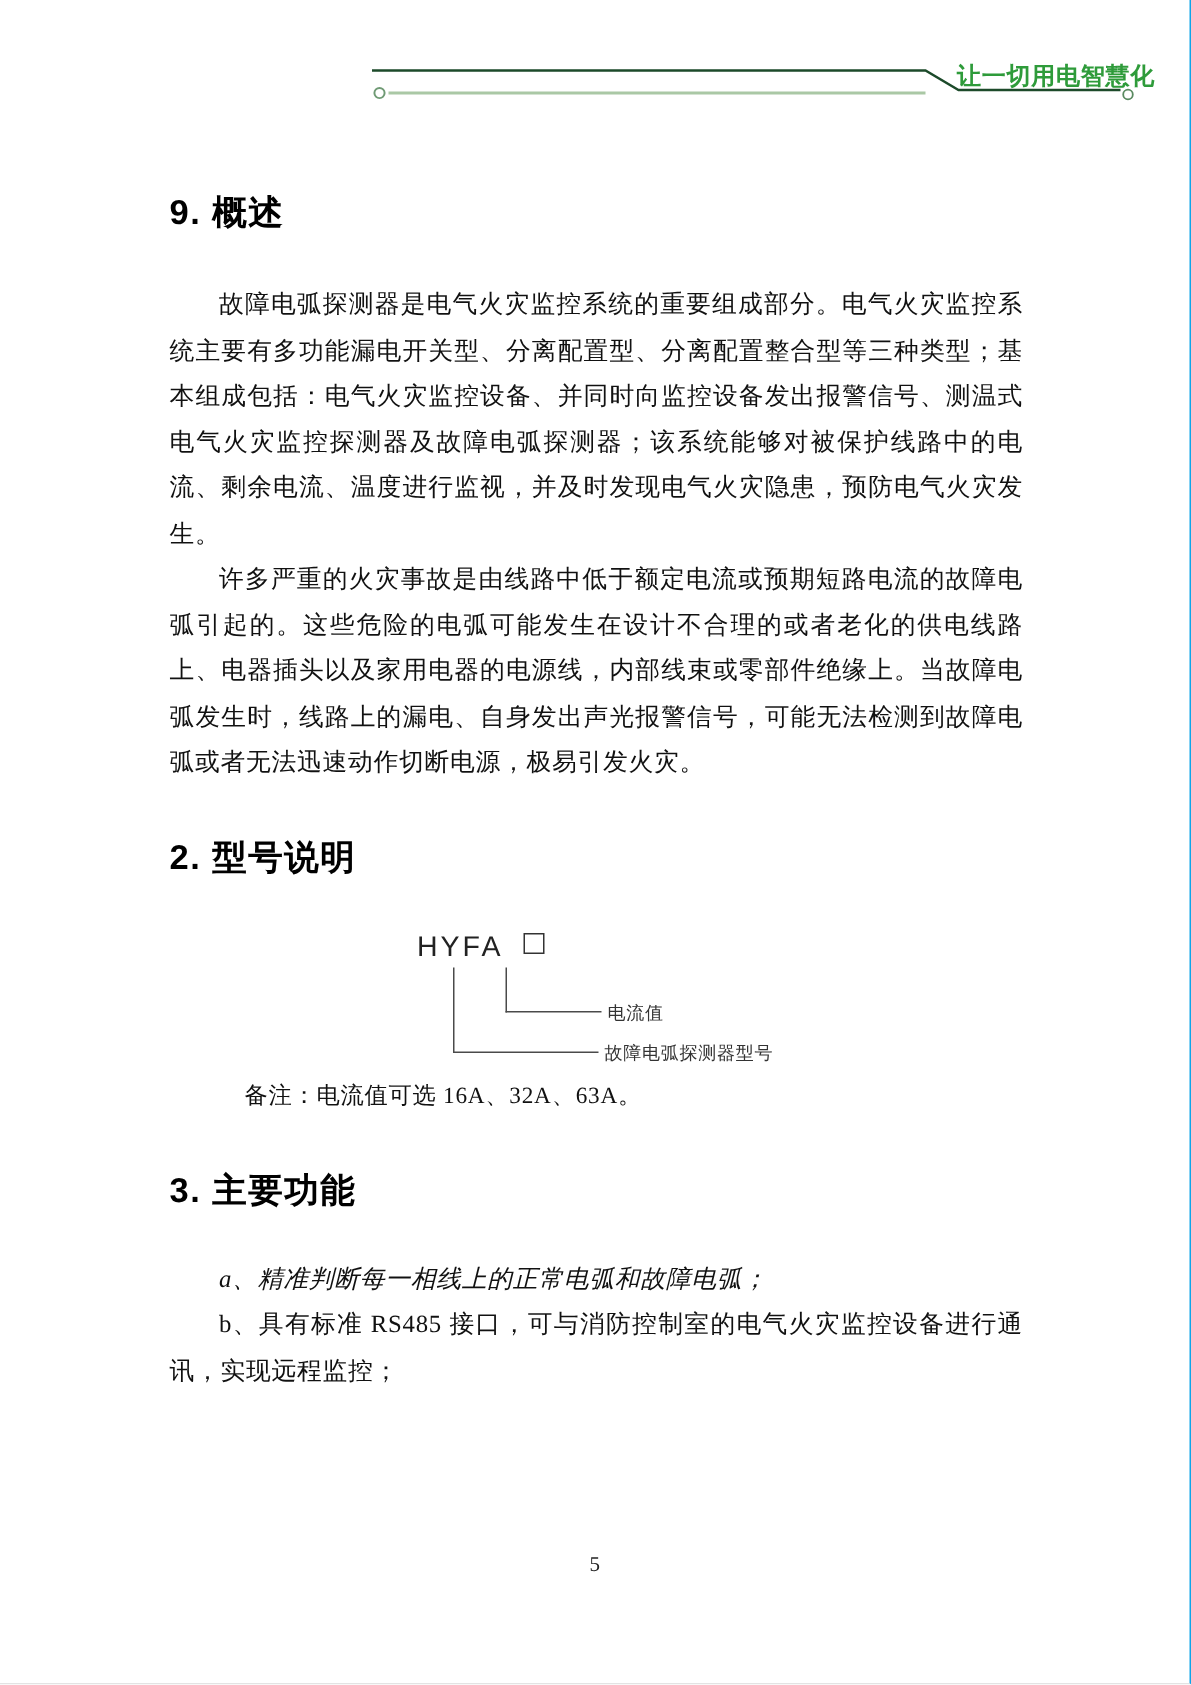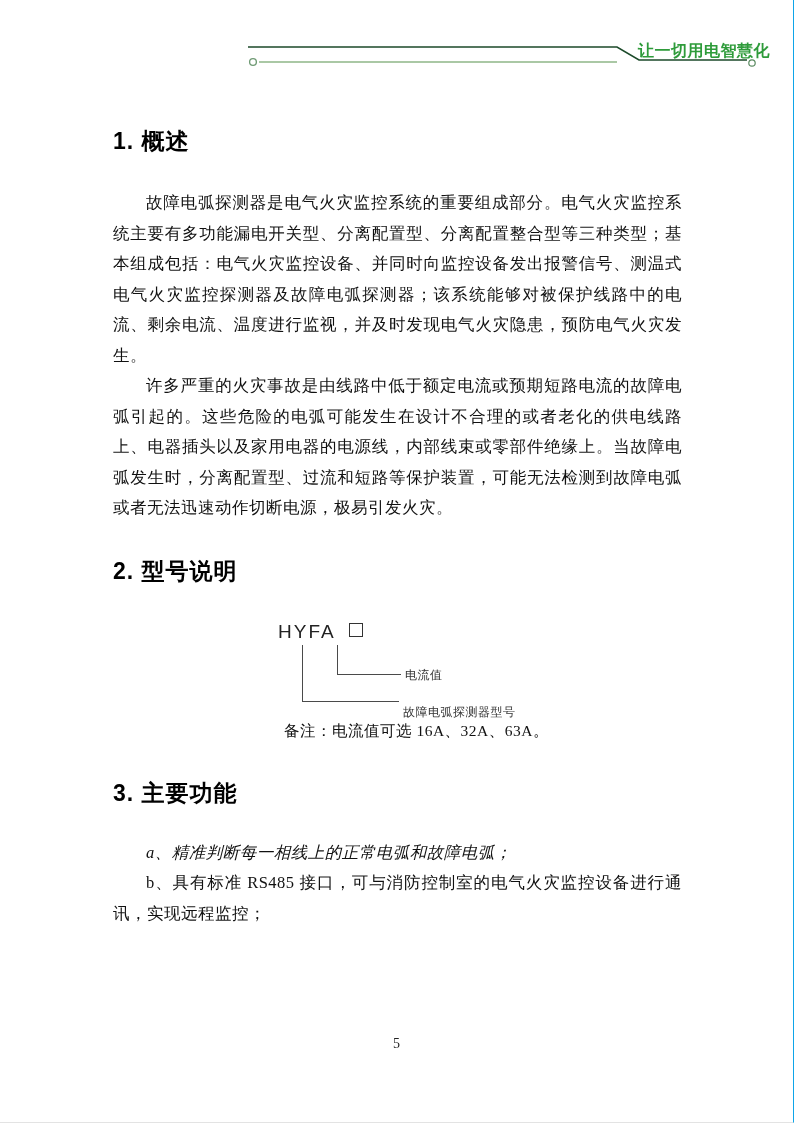--- a/index.html
+++ b/index.html
@@ -94,27 +94,26 @@
   .vl-model  { left: 189px; top: 24px; width: 1px;  height: 57px; }
   .hl-model  { left: 189px; top: 80px; width: 97px; height: 1px;  }
   .dlabel {
     position: absolute;
     font-size: 12px;
     color: #333333;
     white-space: nowrap;
     letter-spacing: 0.5px;
   }
   .lbl-current { left: 292px; top: 46px; text-align: center; }
-  .lbl-model   { left: 290px; top: 83px; }
+  .lbl-model   { left: 290px; top: 73px; }
   .note {
-    margin: 3px 0 0 38px;
+    margin: 3px 0 0 50px;
     font-size: 15.5px;
     line-height: 22px;
     letter-spacing: 0.5px;
-    text-align: center;
   }
   .page-number {
     position: absolute;
     top: 1036px;
     left: 0;
     width: 100%;
     text-align: center;
     font-size: 14px;
     color: #222222;
   }
@@ -128,24 +127,24 @@
     <polyline points="248,47 617,47 639,60 747,60" fill="none" stroke="#1c4a2a" stroke-width="1.6"></polyline>
     <line x1="259" y1="62" x2="617" y2="62" stroke="#aac8a5" stroke-width="2"></line>
     <circle cx="253" cy="62" r="3.4" fill="#ffffff" stroke="#6f9a74" stroke-width="1.3"></circle>
     <circle cx="752" cy="63" r="3.2" fill="#ffffff" stroke="#5a8a60" stroke-width="1.2"></circle>
   </svg>
 
   <div class="slogan">让一切用电智慧化</div>
 
   <main class="content">
 
-    <h1 class="h-first">1. 概述</h1>
+    <h1 class="h-first">9. 概述</h1>
 
     <p class="body first">故障电弧探测器是电气火灾监控系统的重要组成部分。电气火灾监控系统主要有多功能漏电开关型、分离配置型、分离配置整合型等三种类型；基本组成包括：电气火灾监控设备、并同时向监控设备发出报警信号、测温式电气火灾监控探测器及故障电弧探测器；该系统能够对被保护线路中的电流、剩余电流、温度进行监视，并及时发现电气火灾隐患，预防电气火灾发生。</p>
-    <p class="body">许多严重的火灾事故是由线路中低于额定电流或预期短路电流的故障电弧引起的。这些危险的电弧可能发生在设计不合理的或者老化的供电线路上、电器插头以及家用电器的电源线，内部线束或零部件绝缘上。当故障电弧发生时，分离配置型、过流和短路等保护装置，可能无法检测到故障电弧或者无法迅速动作切断电源，极易引发火灾。</p>
+    <p class="body">许多严重的火灾事故是由线路中低于额定电流或预期短路电流的故障电弧引起的。这些危险的电弧可能发生在设计不合理的或者老化的供电线路上、电器插头以及家用电器的电源线，内部线束或零部件绝缘上。当故障电弧发生时，线路上的漏电、自身发出声光报警信号，可能无法检测到故障电弧或者无法迅速动作切断电源，极易引发火灾。</p>
 
     <h1 class="h-model">2. 型号说明</h1>
 
     <div class="diagram">
       <span class="model-code"><span>HYFA</span><span class="model-box"></span></span>
       <div class="dline vl-box"></div>
       <div class="dline hl-current"></div>
       <div class="dline vl-model"></div>
       <div class="dline hl-model"></div>
       <span class="dlabel lbl-current">电流值</span>

